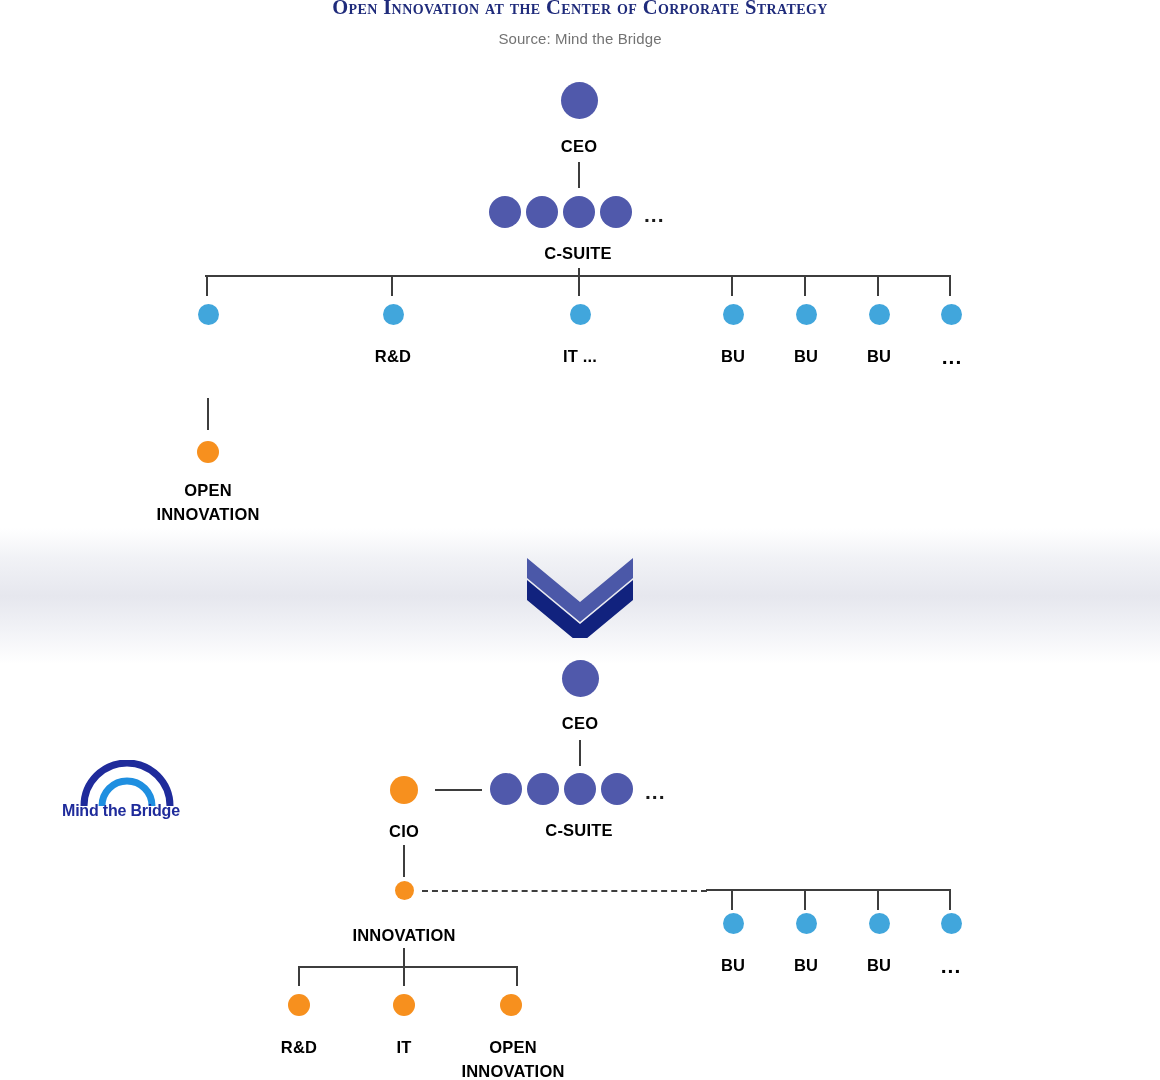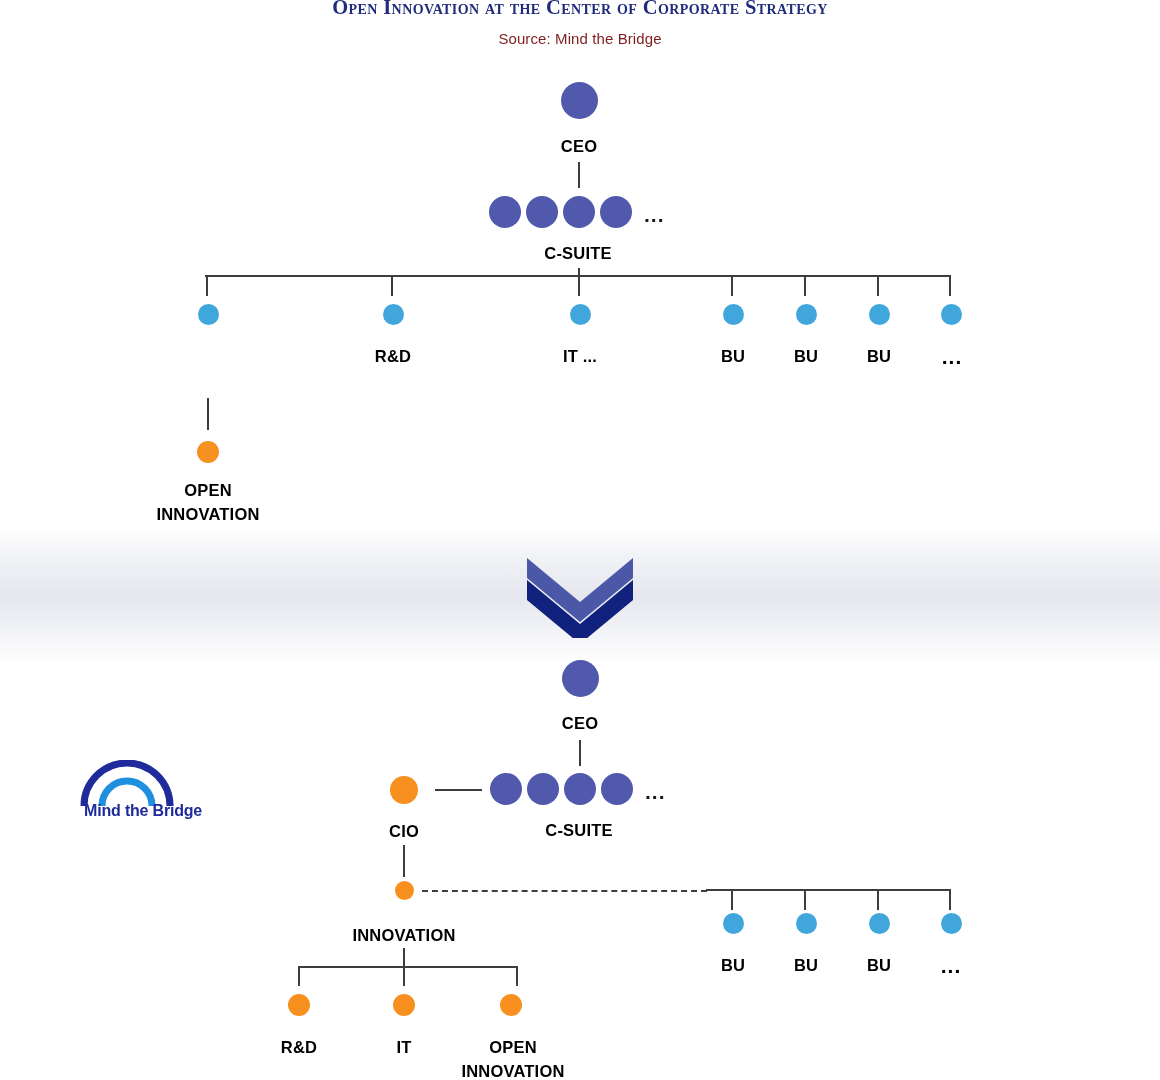--- a/index.html
+++ b/index.html
@@ -29,21 +29,21 @@
     color: #1f2b7b;
     font-variant: small-caps;
     white-space: nowrap;
   }
   #subtitle {
     position: absolute;
     left: 0; top: 30px;
     width: 1160px;
     text-align: center;
     font-size: 15px;
-    color: #7f1d1d;
+    color: #737373;
     letter-spacing: 0.1px;
   }
 
   
   #band {
     position: absolute;
     left: 0; top: 528px;
     width: 1160px; height: 136px;
     background: linear-gradient(to bottom,
         #ffffff 0%,
@@ -95,21 +95,21 @@
     border-top: 2px dashed #3d3d3d;
   }
 
   
   #chev { position: absolute; left: 527px; top: 552px; width: 106px; height: 86px; }
 
   
   #logo { position: absolute; left: 62px; top: 760px; width: 140px; height: 70px; }
   #logo-text {
     position: absolute; left: 62px; top: 802px;
-    width: 140px; text-align: right;
+    width: 140px; text-align: left;
     font-weight: bold; font-size: 16px;
     color: #1f2b9b; letter-spacing: -0.2px;
   }
 </style>
 </head>
 <body>
 
 <div id="page">
 
   <div id="title">Open Innovation at the Center of Corporate Strategy</div>

